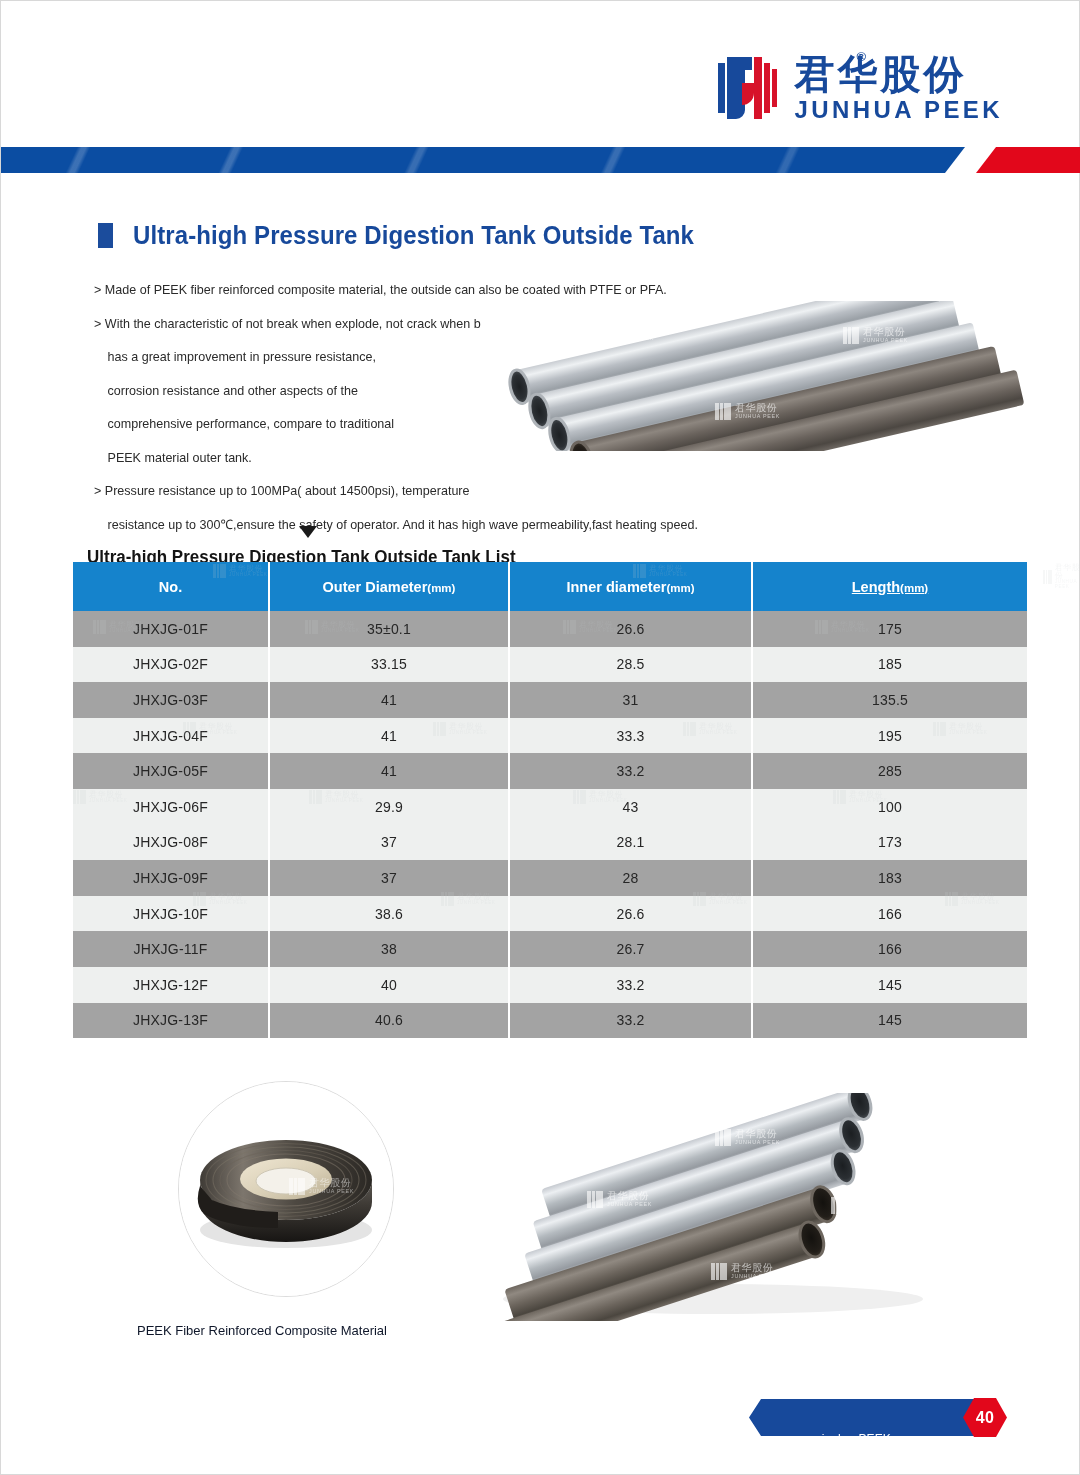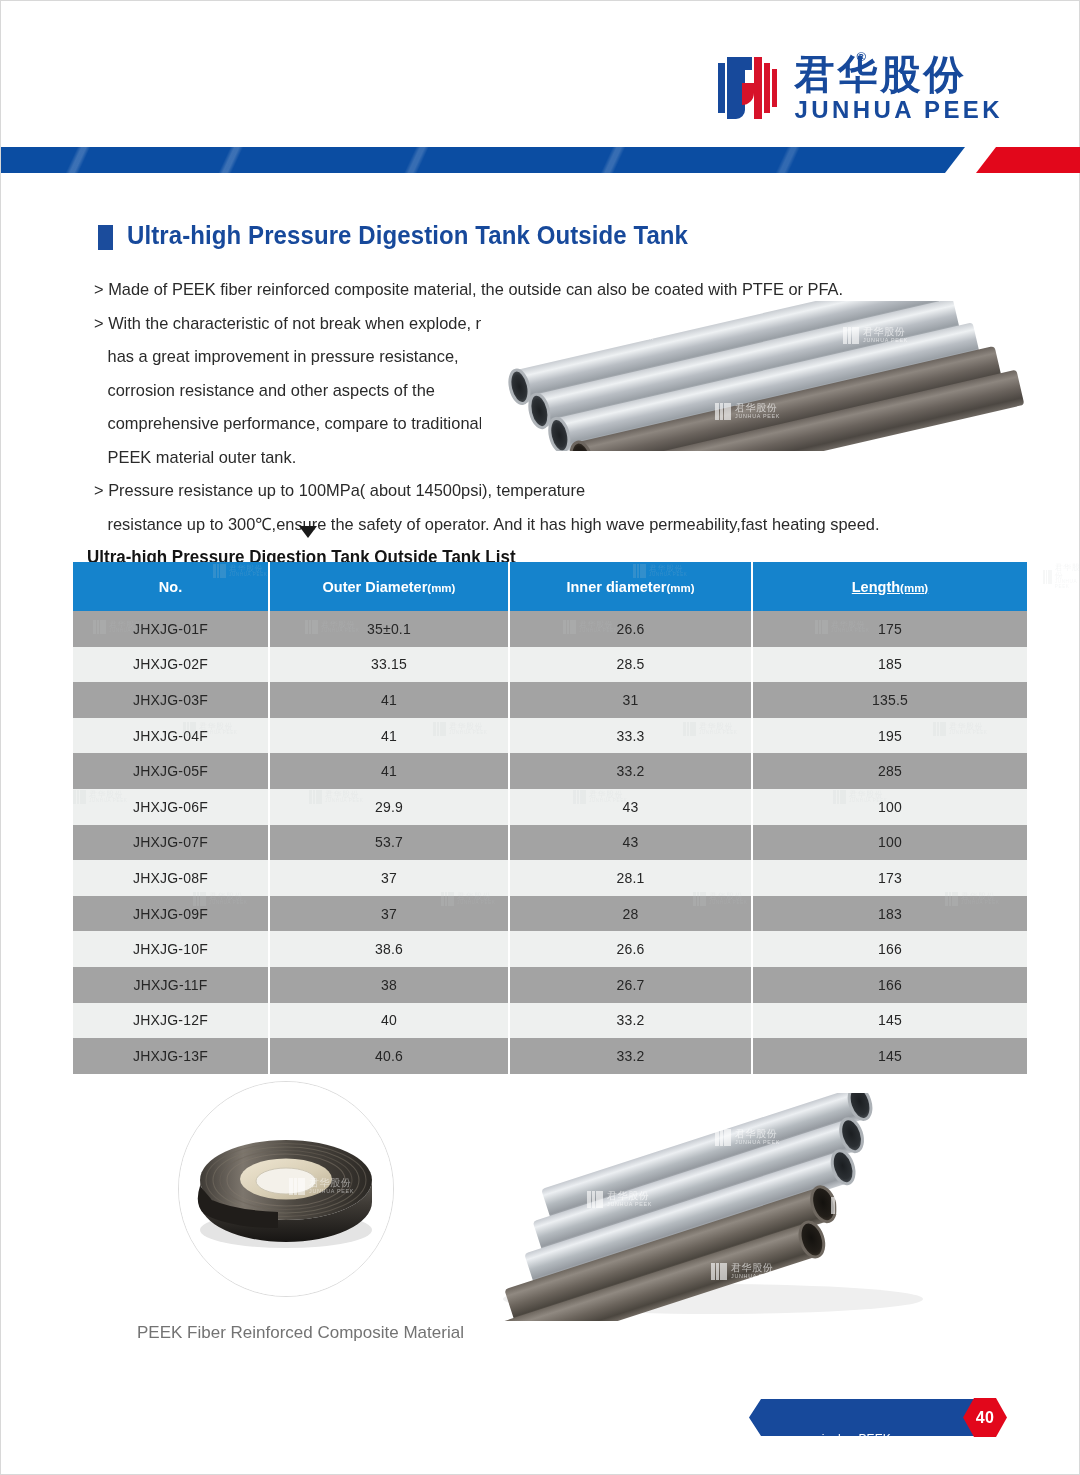--- a/index.html
+++ b/index.html
@@ -109,22 +109,22 @@
       rgba(255,255,255,.16) 72.4% 72.8%, transparent 73.2% 100%);
     pointer-events: none;
   }
 
   
   .title-row {
     position: absolute;
     left: 97px;
     top: 220px;
     display: flex;
-    align-items: flex-end;
-    gap: 14px;
+    align-items: center;
+    gap: 20px;
   }
   .title-square {
     width: 15px;
     height: 25px;
     background: #1B4C9C;
   }
   .title-text {
     font-size: 25px;
     font-weight: 700;
     color: #17499B;
@@ -134,21 +134,21 @@
     transform: scaleX(.96);
     transform-origin: left center;
   }
 
   
   .body-copy {
     position: absolute;
     left: 93px;
     top: 272px;
     width: 780px;
-    font-size: 17px;
+    font-size: 13px;
     color: #2a2a2a;
     line-height: 33.5px;
     font-family: "Liberation Sans", sans-serif;
   }
   .body-copy .ln {
     white-space: nowrap;
     transform: scaleX(.965);
     transform-origin: left center;
   }
   .body-copy .ln.ind { padding-left: 14px; }
@@ -260,22 +260,22 @@
     height: 214px;
     border-radius: 50%;
     border: 1px solid #dcdcdc;
     overflow: hidden;
     background: #ffffff;
   }
   .caption {
     position: absolute;
     left: 136px;
     top: 1322px;
-    font-size: 17px;
-    color: #737373;
+    font-size: 13px;
+    color: #0f172a;
     white-space: nowrap;
   }
   .photo-bottom {
     position: absolute;
     left: 462px;
     top: 1092px;
     width: 500px;
     height: 228px;
     overflow: hidden;
   }
@@ -524,26 +524,20 @@
         </tr>
         <tr class="odd">
           <td>JHXJG-05F</td>
           <td>41</td>
           <td>33.2</td>
           <td>285</td>
         </tr>
         <tr class="even">
           <td>JHXJG-06F</td>
           <td>29.9</td>
-          <td>43</td>
-          <td>100</td>
-        </tr>
-        <tr class="odd">
-          <td>JHXJG-07F</td>
-          <td>53.7</td>
           <td>43</td>
           <td>100</td>
         </tr>
         <tr class="even">
           <td>JHXJG-08F</td>
           <td>37</td>
           <td>28.1</td>
           <td>173</td>
         </tr>
         <tr class="odd">

